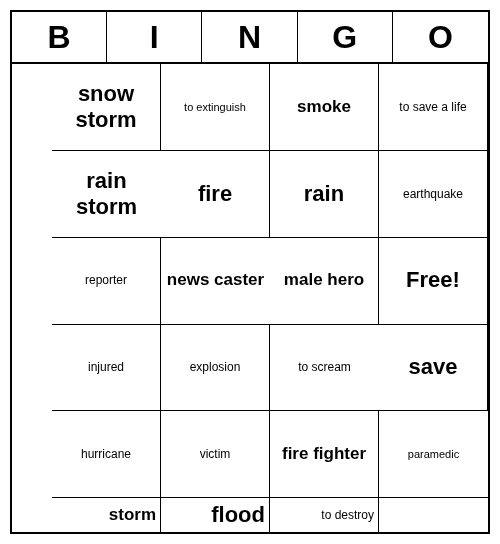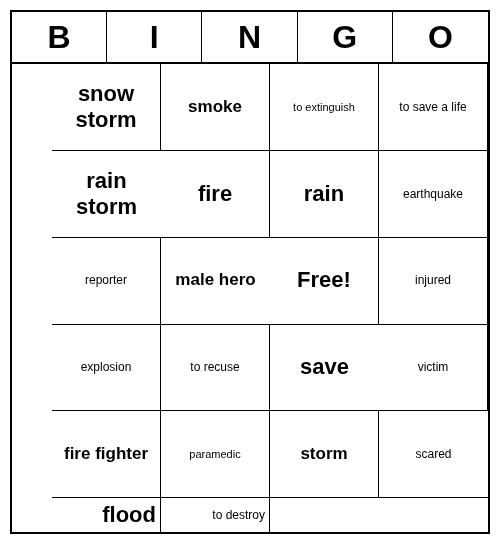--- a/index.html
+++ b/index.html
@@ -106,76 +106,79 @@
     <div class="bingo-header-cell">I</div>
     <div class="bingo-header-cell">N</div>
     <div class="bingo-header-cell">G</div>
     <div class="bingo-header-cell">O</div>
   </div>
   <div class="bingo-grid" id="bingo-grid">
   <div class="bingo-cell">
         <span class="cell-text size-large">snow storm</span>
       </div>
       <div class="bingo-cell">
-        <span class="cell-text size-medium">smoke</span>
+        <span class="cell-text size-xsmall">to extinguish</span>
       </div>
       <div class="bingo-cell">
-        <span class="cell-text size-xsmall">to extinguish</span>
+        <span class="cell-text size-medium">smoke</span>
       </div>
       <div class="bingo-cell">
         <span class="cell-text size-small">to save a life</span>
       </div>
       <div class="bingo-cell">
         <span class="cell-text size-large">rain storm</span>
       </div>
       <div class="bingo-cell">
         <span class="cell-text size-large">fire</span>
       </div>
       <div class="bingo-cell">
         <span class="cell-text size-large">rain</span>
       </div>
       <div class="bingo-cell">
         <span class="cell-text size-small">earthquake</span>
       </div>
       <div class="bingo-cell">
         <span class="cell-text size-small">reporter</span>
       </div>
       <div class="bingo-cell">
+        <span class="cell-text size-medium">news caster</span>
+      </div>
+      <div class="bingo-cell">
         <span class="cell-text size-medium">male hero</span>
       </div>
       <div class="bingo-cell">
         <span class="cell-text free-cell">Free!</span>
       </div>
       <div class="bingo-cell">
         <span class="cell-text size-small">injured</span>
       </div>
       <div class="bingo-cell">
         <span class="cell-text size-small">explosion</span>
       </div>
       <div class="bingo-cell">
-        <span class="cell-text size-small">to recuse</span>
+        <span class="cell-text size-small">to scream</span>
       </div>
       <div class="bingo-cell">
         <span class="cell-text size-large">save</span>
+      </div>
+      <div class="bingo-cell">
+        <span class="cell-text size-small">hurricane</span>
       </div>
       <div class="bingo-cell">
         <span class="cell-text size-small">victim</span>
       </div>
       <div class="bingo-cell">
         <span class="cell-text size-medium">fire fighter</span>
       </div>
       <div class="bingo-cell">
         <span class="cell-text size-xsmall">paramedic</span>
       </div>
       <div class="bingo-cell">
         <span class="cell-text size-medium">storm</span>
       </div>
       <div class="bingo-cell">
-        <span class="cell-text size-small">scared</span>
-      </div>
-      <div class="bingo-cell">
         <span class="cell-text size-large">flood</span>
       </div>
       <div class="bingo-cell">
         <span class="cell-text size-small">to destroy</span>
       </div>
     </div>
 </div>
 
 </body></html>

